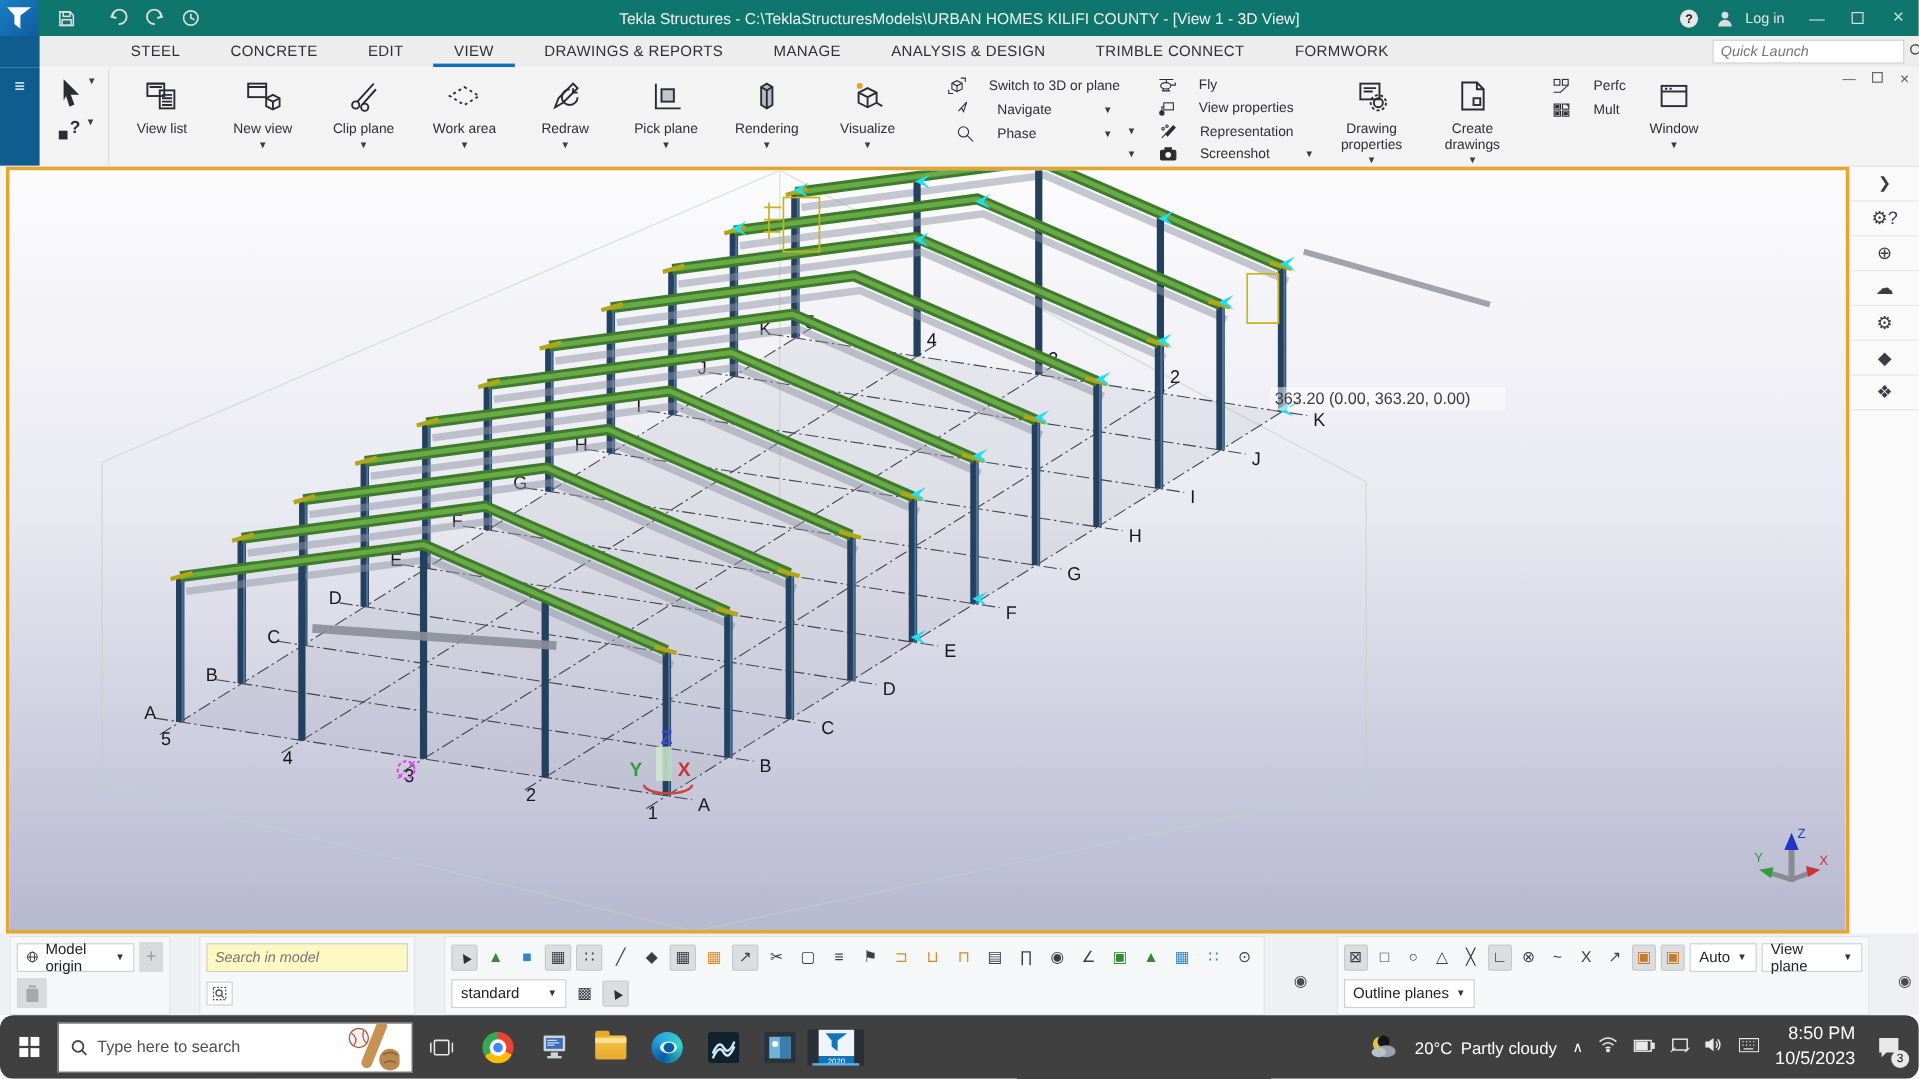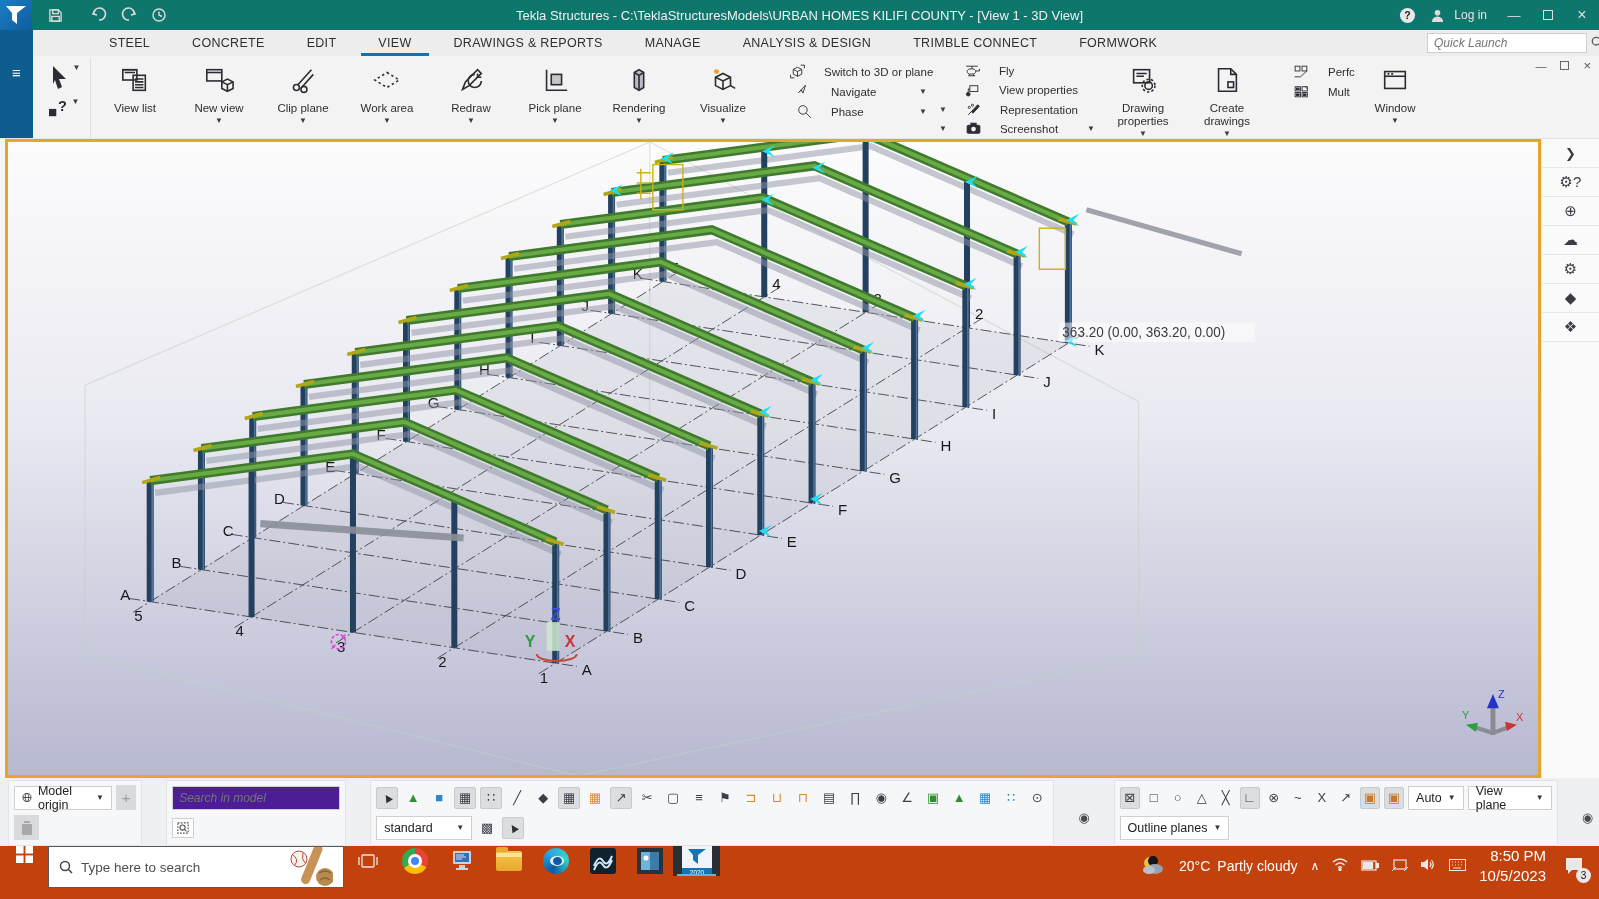--- a/index.html
+++ b/index.html
@@ -52,34 +52,34 @@
   .rsic { height:29px; display:flex; align-items:center; justify-content:center; color:#3c3c46; font-size:15px; border-bottom:1px solid #e8e8ea;}
   .rsic:first-child{font-size:13px;}
 
   
   .bbars { height:68px; background:#eef0f1; display:flex; gap:24px; padding:3px 6px 2px 8px; flex:0 0 auto; align-items:center;}
   .panel { background:#f6f7f8; border:1px solid #e2e3e5; padding:3px 5px; display:grid; grid-auto-rows:28px; gap:2px;}
   .prow { display:flex; align-items:center; gap:4px;}
   .ddl { background:#fff; border:1px solid #cfcfd2; height:24px; display:flex; align-items:center; gap:6px; padding:0 7px; font-size:12.5px; color:#222;}
   .ddl .car{ font-size:8px; color:#333;}
   .sqbtn { width:25px; height:25px; background:#d9dadc; display:flex; align-items:center; justify-content:center; color:#9b9b9e; font-size:15px;}
-  .sinp { background:#4c1d95; border:1px solid #cfcfd2; height:24px; width:168px; display:flex; align-items:center; padding:0 6px;}
+  .sinp { background:#fef9c3; border:1px solid #cfcfd2; height:24px; width:168px; display:flex; align-items:center; padding:0 6px;}
   .sinp input{ border:0; outline:0; flex:1; font-size:12px; font-style:italic; color:#888; background:transparent; font-family:inherit;}
   .icell { width:22px; height:22px; display:flex; align-items:center; justify-content:center; font-size:13px; color:#3a3f47; border-radius:2px;}
   .icell.pressed { background:#dcdddf; border:1px solid #c9cacd;}
   .rot{ display:inline-block; transform:rotate(-32deg);}
   .eye { color:#4a4a50; font-size:13px; align-self:center; margin-top:10px;}
 
   
   .statusbar { height:16px; background:#f4f4f5; border-top:1px solid #dedede; display:flex; align-items:center; font-size:12px; color:#222; flex:0 0 auto; padding:0 8px;}
   .st-right { margin-left:auto; display:flex; align-items:center;}
   .st-right span{ margin-right:46px;}
 
   
-  .taskbar { height:53px; background:#c2410c; display:flex; align-items:flex-start; color:#fff; flex:0 0 auto;}
+  .taskbar { height:53px; background:#404040; display:flex; align-items:center; color:#fff; flex:0 0 auto;border-radius:11px;}
   .tk { width:48px; display:flex; align-items:center; justify-content:center;}
   .tksearch { width:296px; background:#fff; display:flex; align-items:center; padding:0 10px; gap:8px; border:1px solid #5a5a5a;}
   .tksearch span.txt{ color:#4f4f4f; font-size:13.5px; flex:1;}
   .tkapp { width:47px; display:flex; align-items:center; justify-content:center; position:relative;}
   .tkapp.active { background:#2a2f36;}
   .tkapp.active::after{ content:""; position:absolute; bottom:0; left:4px; right:4px; height:2px; background:#5fb2e8;}
   .tray { margin-left:auto; display:flex; align-items:center; gap:13px; padding-right:10px;}
   .tray .wtxt { font-size:14px; }
   .clock { font-size:15px; text-align:right; line-height:1.35;}
   .notif { position:relative; width:30px; height:30px; display:flex; align-items:center; justify-content:center;}

